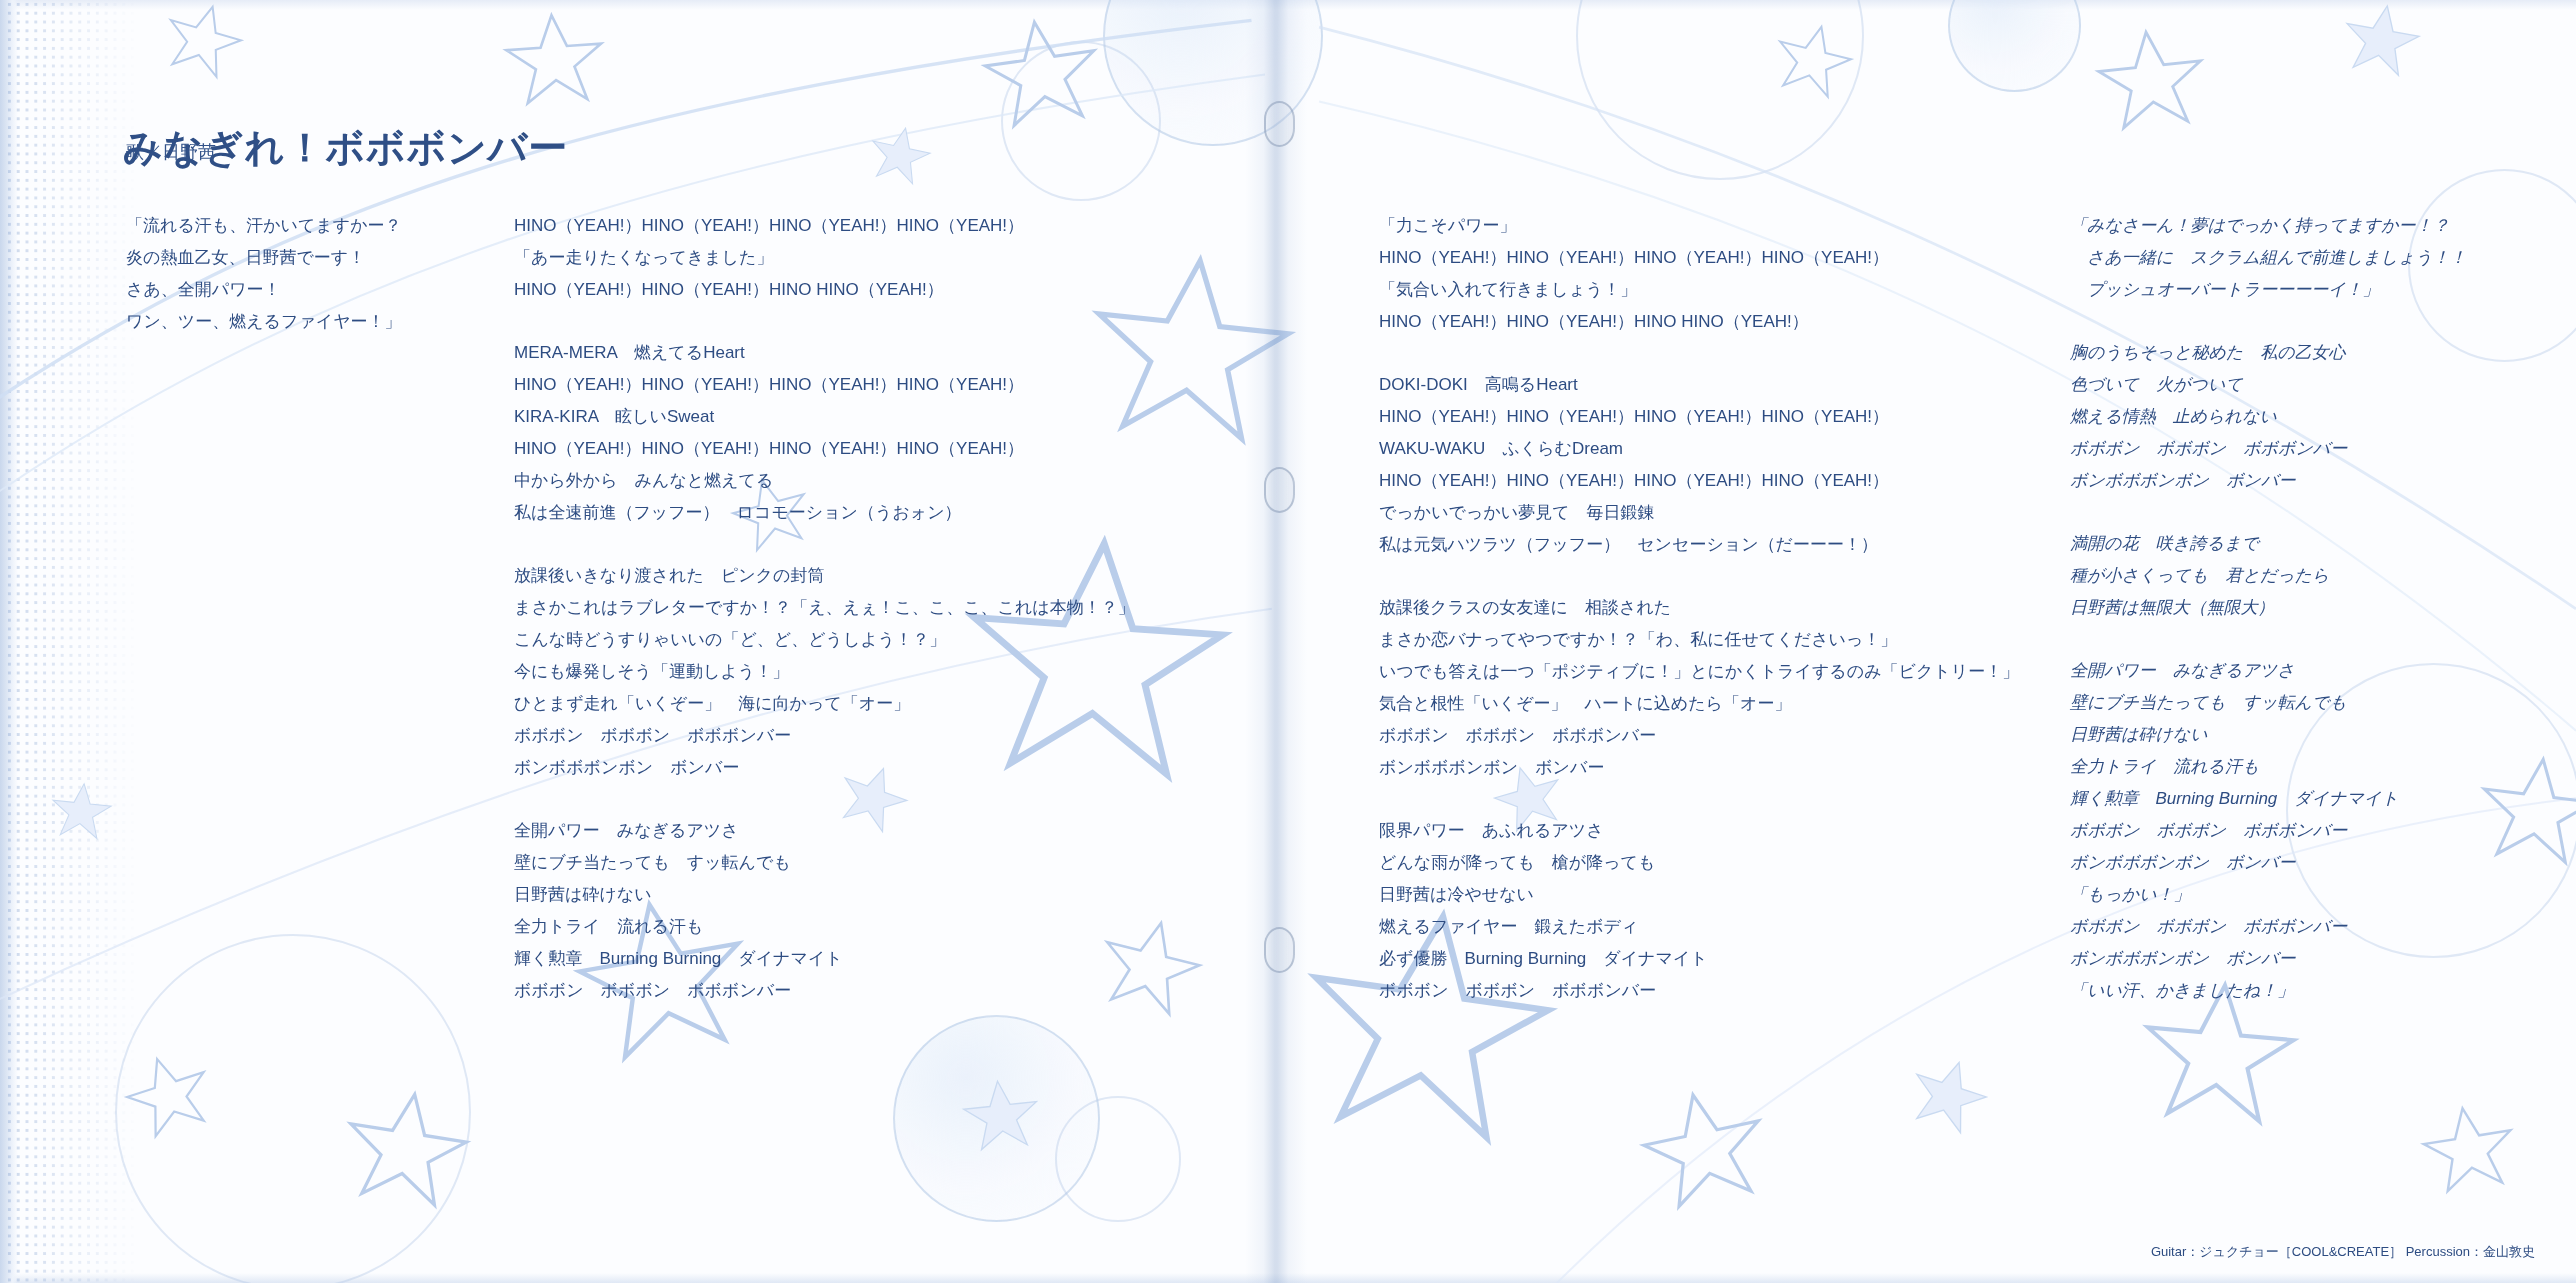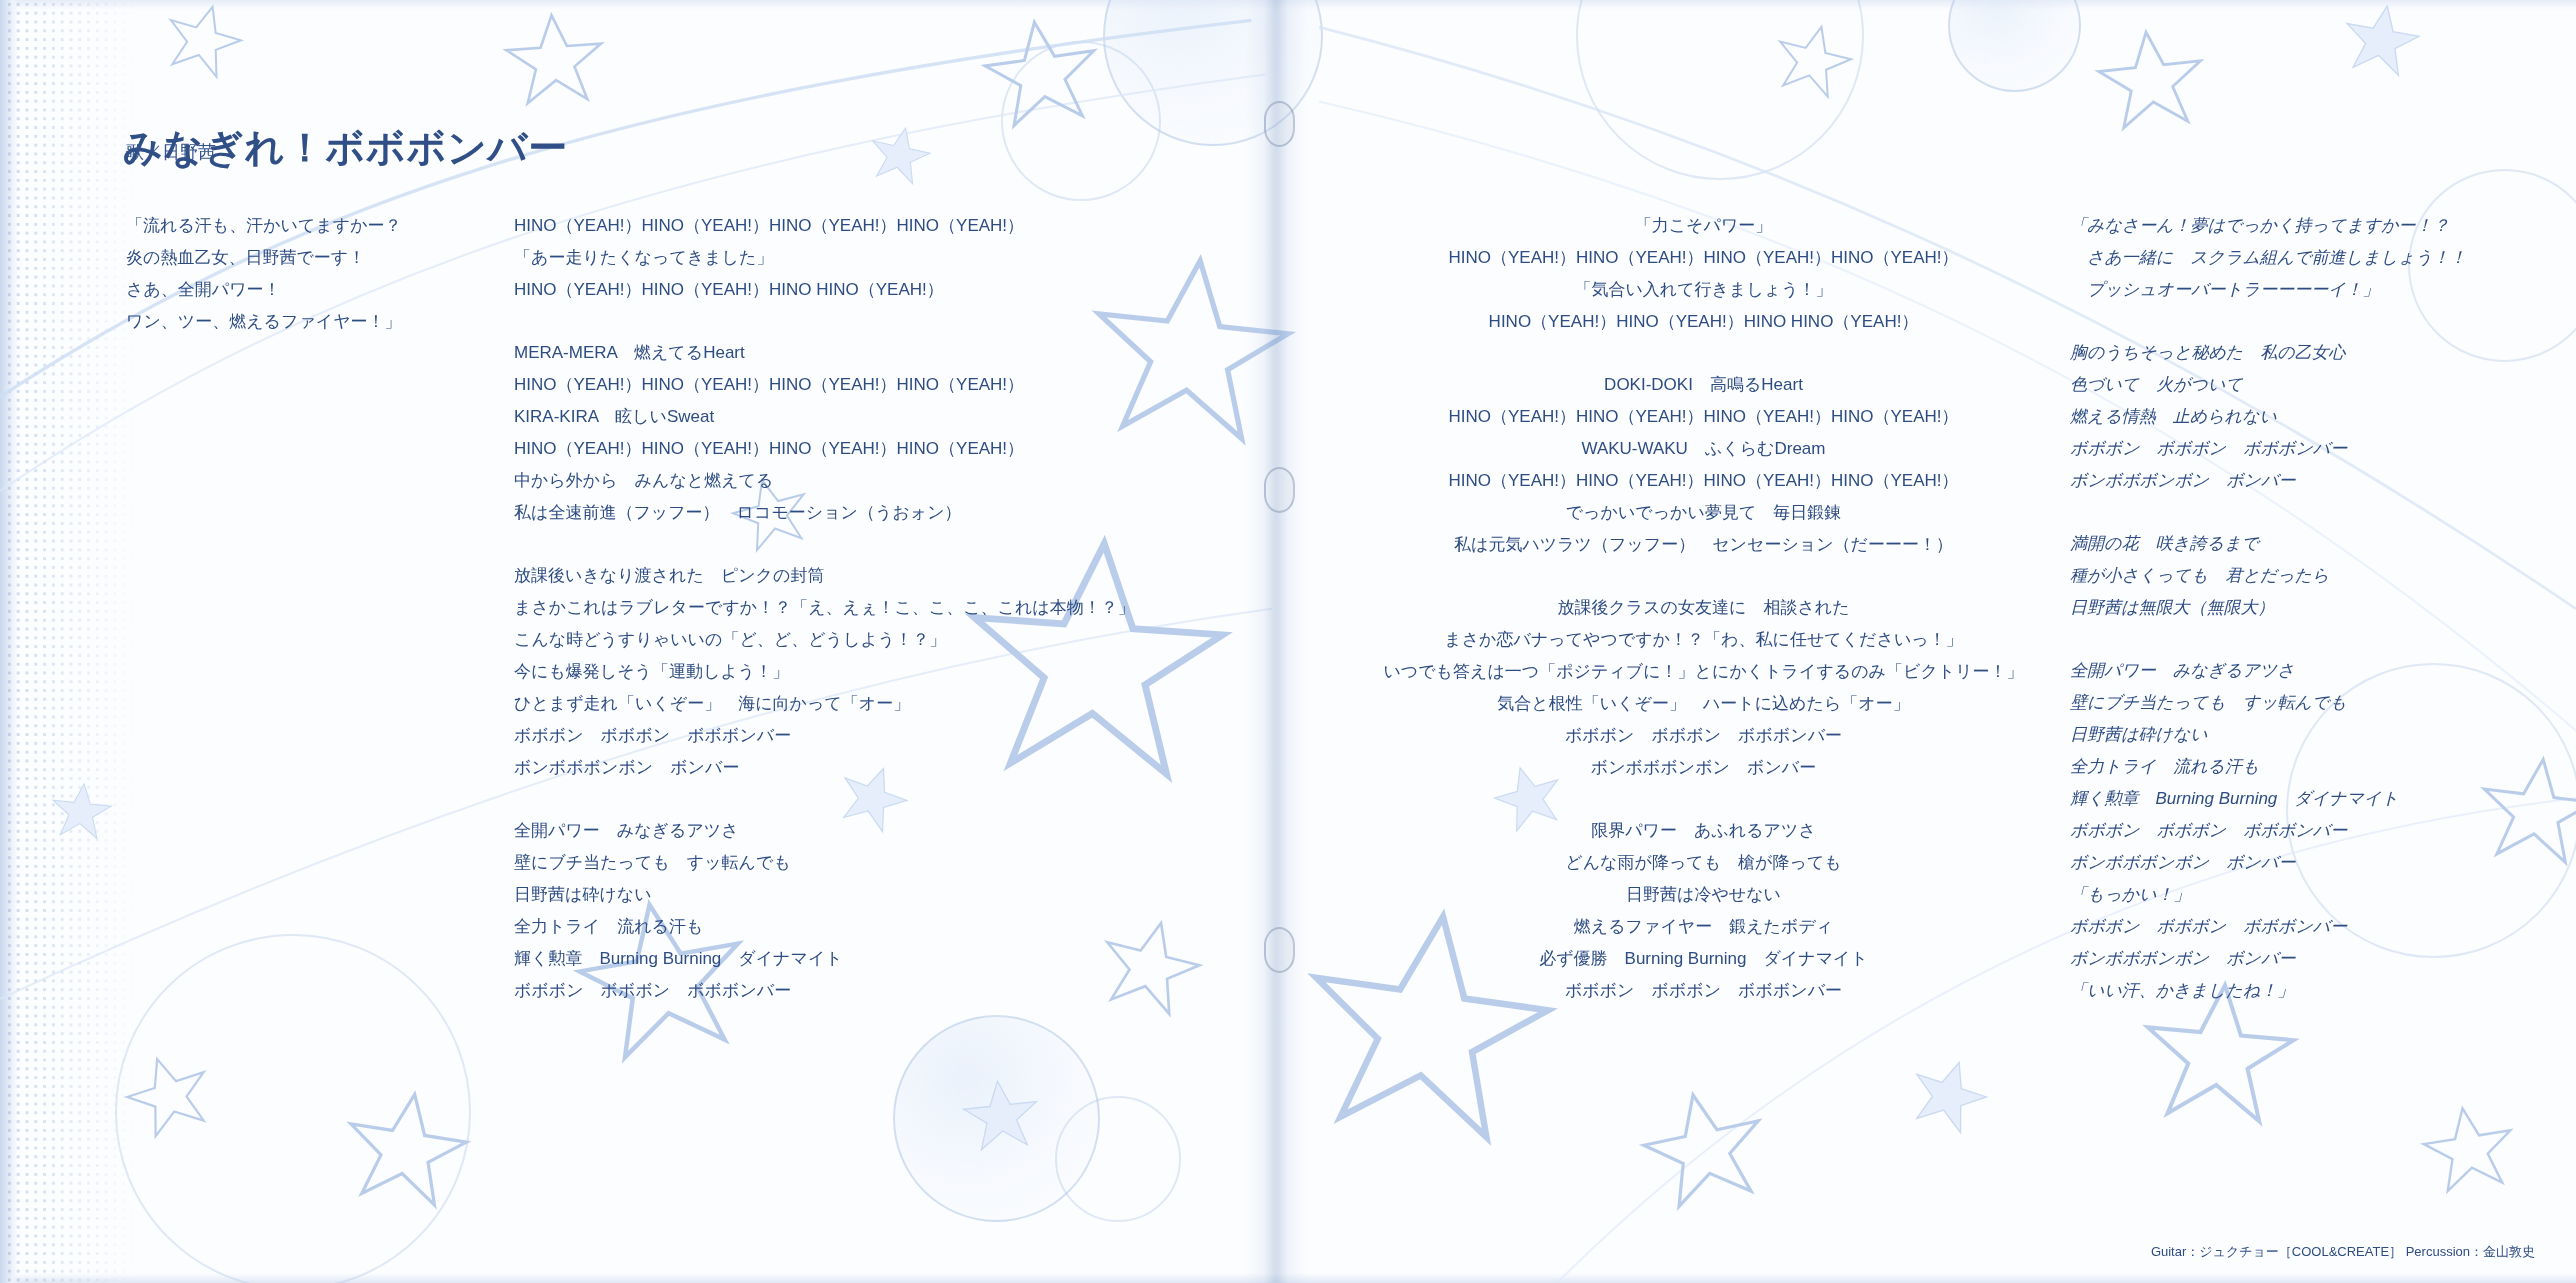--- a/index.html
+++ b/index.html
@@ -131,21 +131,21 @@
 
   .lyric-col {
     position: absolute;
     color: #2d4c82;
     font-size: 17px;
     line-height: 32px;
     white-space: pre-wrap;
   }
   .col-a { left: 126px;  top: 210px;  width: 379px; }
   .col-b { left: 514px;  top: 210px;  width: 649px; }
-  .col-c { left: 1379px; top: 210px;  width: 649px; text-align: center; }
+  .col-c { left: 1379px; top: 210px;  width: 649px; }
   .col-d { left: 2070px; top: 210px;  width: 474px; font-style: italic; }
 
   .stanza { margin-bottom: 31px; }
   .stanza:last-child { margin-bottom: 0; }
   .line { display: block; }
 
   .footer-credits {
     position: absolute;
     right: 41px;
     bottom: 23px;

